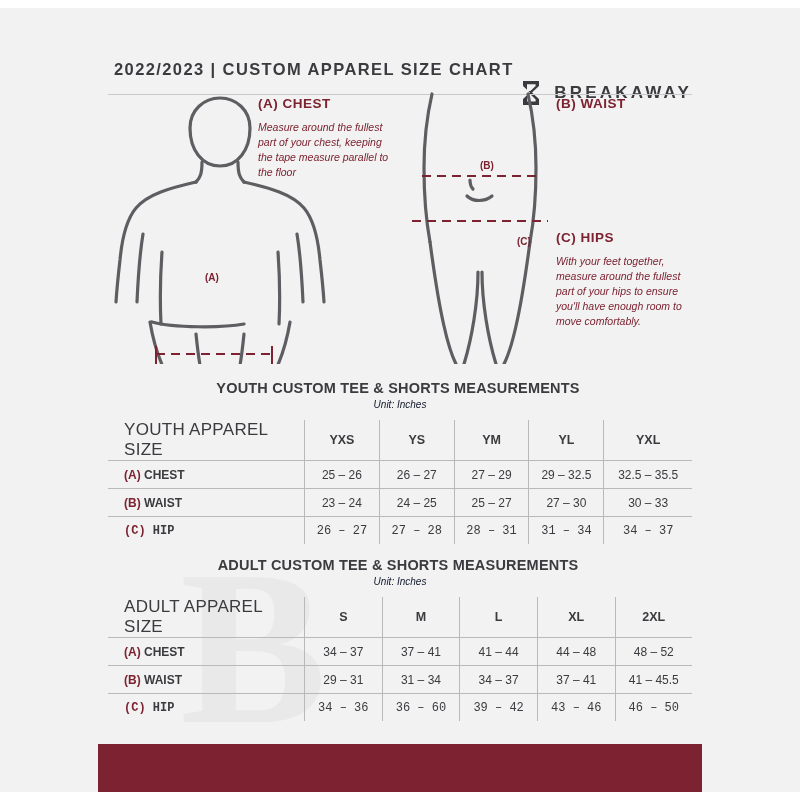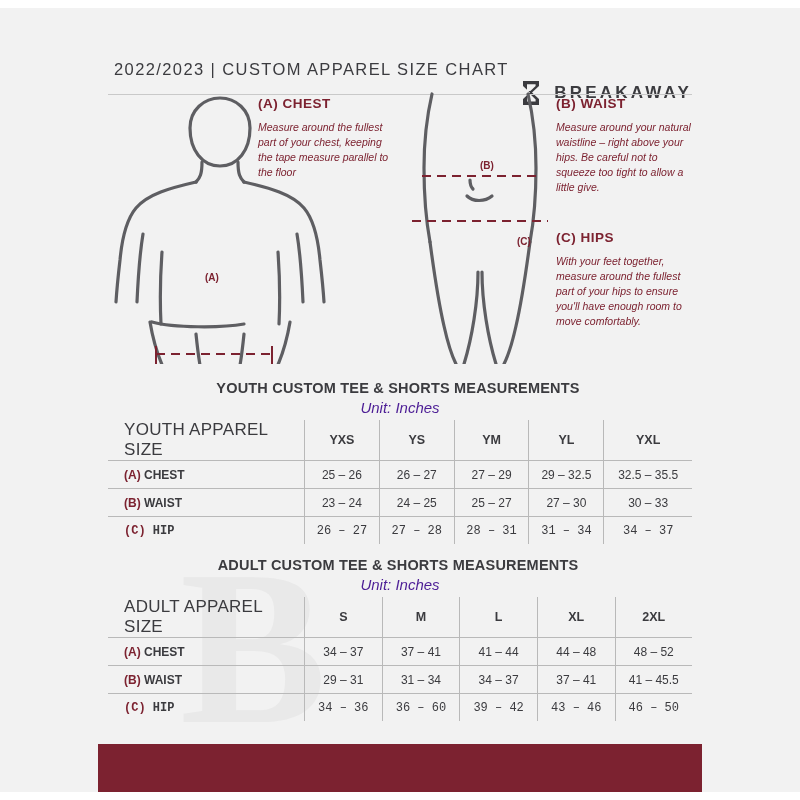--- a/index.html
+++ b/index.html
@@ -49,21 +49,21 @@
     left: 0;
     top: 20px;
     width: 800px;
     height: 48px;
   }
   .header-title {
     position: absolute;
     left: 114px;
     top: 32px;
     font-size: 16.5px;
-    font-weight: normal;
+    font-weight: bold;
     letter-spacing: 1.4px;
     color: #3b3b3f;
   }
   .brand {
     position: absolute;
     right: 108px;
     top: 26px;
     display: flex;
     align-items: center;
     gap: 10px;
@@ -135,23 +135,23 @@
     text-align: center;
     font-size: 14.5px;
     font-weight: bold;
     color: #3b3b3f;
     letter-spacing: 0.2px;
   }
   .sec-sub {
     position: absolute;
     width: 800px;
     text-align: center;
-    font-size: 15px;
+    font-size: 10px;
     font-style: italic;
-    color: #4c1d95;
+    color: #0f172a;
   }
 
   
   table.size {
     position: absolute;
     border-collapse: collapse;
     width: 584px;
     left: 108px;
     font-size: 12px;
     color: #3b3b3f;
@@ -277,21 +277,20 @@
       <span class="tag" style="left:480px; top:84px;">(B)</span>
       <span class="tag" style="left:517px; top:160px;">(C)</span>
 
       <div class="note note-chest">
         <span class="note-title">(A) CHEST</span>
         <span class="note-body">Measure around the fullest part of your chest, keeping the tape measure parallel to the floor</span>
       </div>
 
       <div class="note note-waist">
         <span class="note-title">(B) WAIST</span>
-        <span class="note-body">Measure around your natural waistline – right above your hips. Be careful not to squeeze too tight to allow a little give.</span>
       </div>
 
       <div class="note note-hips">
         <span class="note-title">(C) HIPS</span>
         <span class="note-body">With your feet together, measure around the fullest part of your hips to ensure you'll have enough room to move comfortably.</span>
       </div>
     </div>
 
     <div class="sec-title" style="top:372px;">YOUTH CUSTOM TEE &amp; SHORTS MEASUREMENTS</div>
     <div class="sec-sub" style="top:391px;">Unit: Inches</div>

